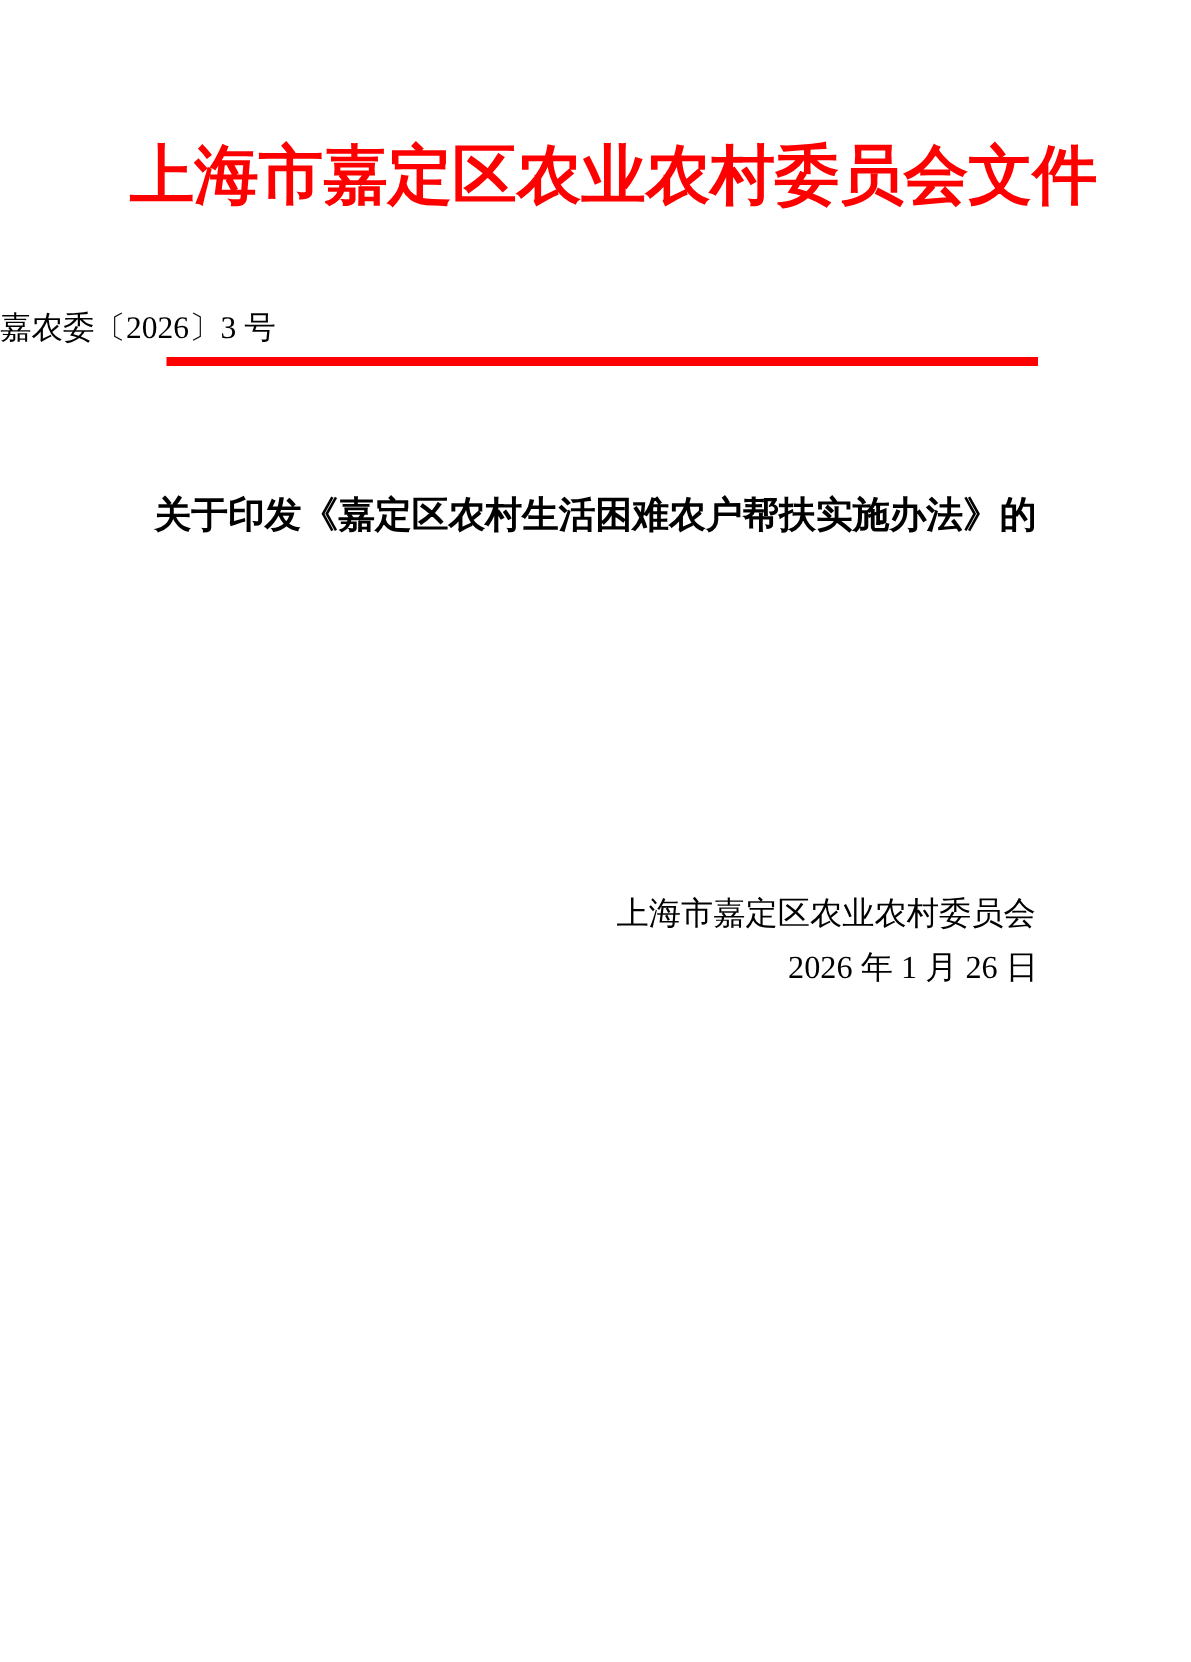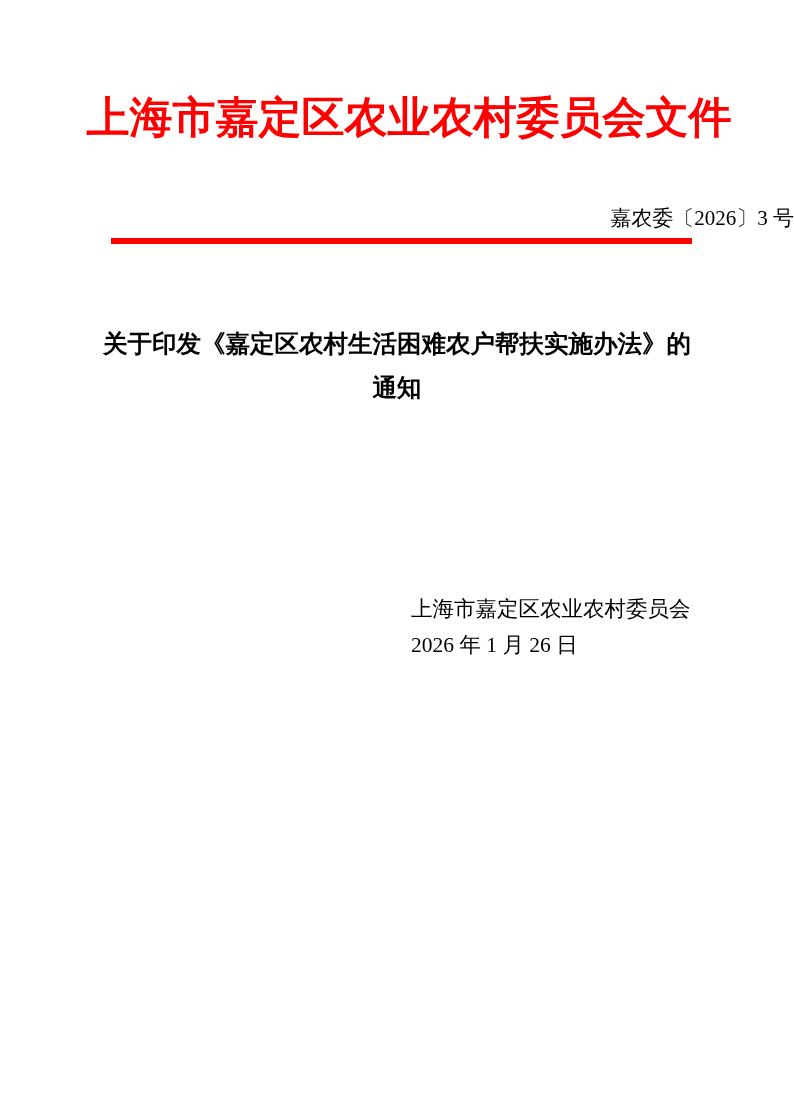--- a/index.html
+++ b/index.html
@@ -34,21 +34,21 @@
     line-height: 52px;
     color: var(--accent-red);
     white-space: nowrap;
   }
   
   .doc-number {
     position: absolute;
     top: 202px;
     left: 0;
     width: 100%;
-    text-align: right;
+    text-align: left;
     font-size: 21px;
     line-height: 32px;
     white-space: nowrap;
   }
   
   .red-line {
     position: absolute;
     top: 238px;
     left: 111px;
     width: 581px;
@@ -85,21 +85,21 @@
   
   .signoff {
     position: absolute;
     top: 591px;
     right: 102px;
     width: 281px;
     font-size: 21.5px;
     line-height: 36px;
   }
   .signature { text-align: left; white-space: nowrap; }
-  .date { text-align: left; white-space: nowrap; }
+  .date { text-align: right; white-space: nowrap; }
   
   .footer {
     position: absolute;
     top: 1012px;
     right: 99px;
     font-size: 16px;
     line-height: 18px;
     white-space: nowrap;
   }
   .footer .dash { color: var(--footer-dash-gray); }
@@ -111,21 +111,20 @@
 <div class="page">
 
   <div class="letterhead">上海市嘉定区农业农村委员会文件</div>
 
   <div class="doc-number">嘉农委〔2026〕3 号</div>
 
   <div class="red-line"></div>
 
   <div class="notice-title">
     <div class="title-line">关于印发《嘉定区农村生活困难农户帮扶实施办法》的</div>
-    <div class="title-line">通知</div>
   </div>
 
 
   <div class="signoff">
     <div class="signature">上海市嘉定区农业农村委员会</div>
     <div class="date">2026 年 1 月 26 日</div>
   </div>
 
   <div class="footer">
     <span class="dash">–</span><span class="num">1</span><span class="dash">–</span>

